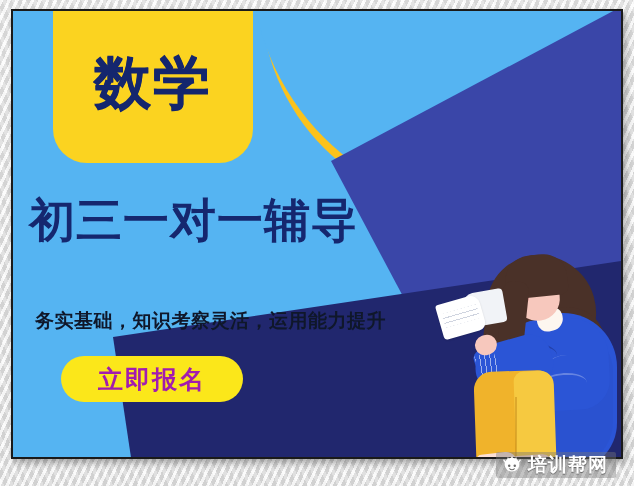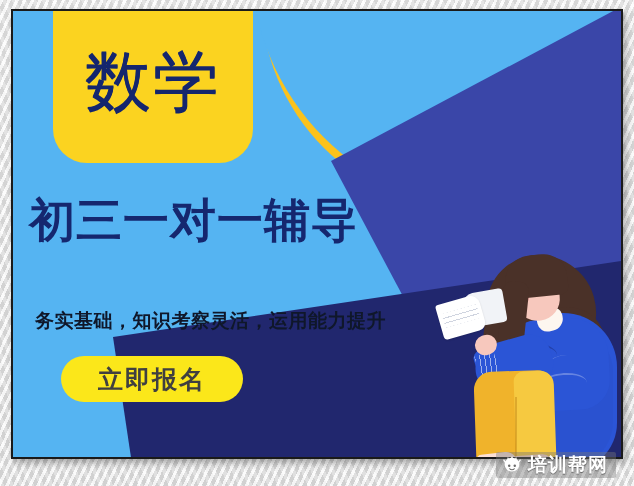--- a/index.html
+++ b/index.html
@@ -66,21 +66,21 @@
   
   #subject-badge{
     position:absolute;left:40px;top:-16px;
     width:200px;height:168px;
     background:#fbd320;
     border-radius:0 0 34px 34px;
     display:flex;align-items:center;justify-content:center;
   }
   #subject-badge-label{
     font-family:"DejaVu Sans","Liberation Sans",sans-serif;
-    font-size:66px;font-weight:normal;color:#14266e;
+    font-size:57px;font-weight:bold;color:#14266e;
     letter-spacing:2px;line-height:1;
     margin-top:6px;
     text-shadow:0 1px 0 #14266e;
   }
 
   
   #headline{
     position:absolute;left:16px;top:186px;
     width:600px;
     font-family:"DejaVu Sans","Liberation Sans",sans-serif;
@@ -100,21 +100,21 @@
   #cta-button{
     position:absolute;left:48px;top:345px;
     width:182px;height:46px;
     background:#fbe71a;
     border:none;border-radius:23px;
     display:flex;align-items:center;justify-content:center;
     cursor:pointer;padding:0;
   }
   #cta-button-label{
     font-family:"DejaVu Sans","Liberation Sans",sans-serif;
-    font-size:25px;font-weight:bold;color:#404040;letter-spacing:2px;
+    font-size:25px;font-weight:bold;color:#a21caf;letter-spacing:2px;
   }
 
   
   #illustration{
     position:absolute;left:418px;top:236px;width:200px;height:222px;
   }
   .il{position:absolute;}
 
   
   .hair-back{

